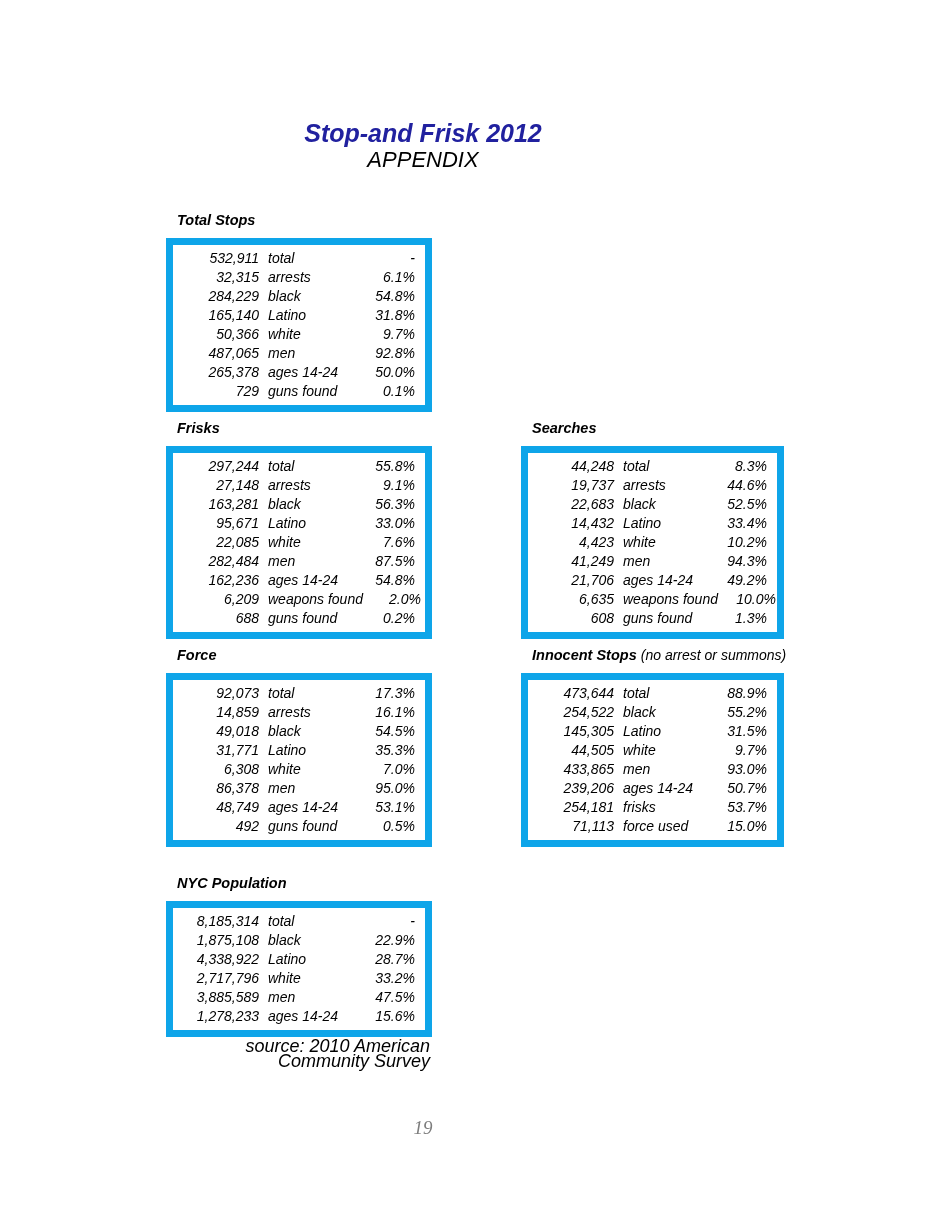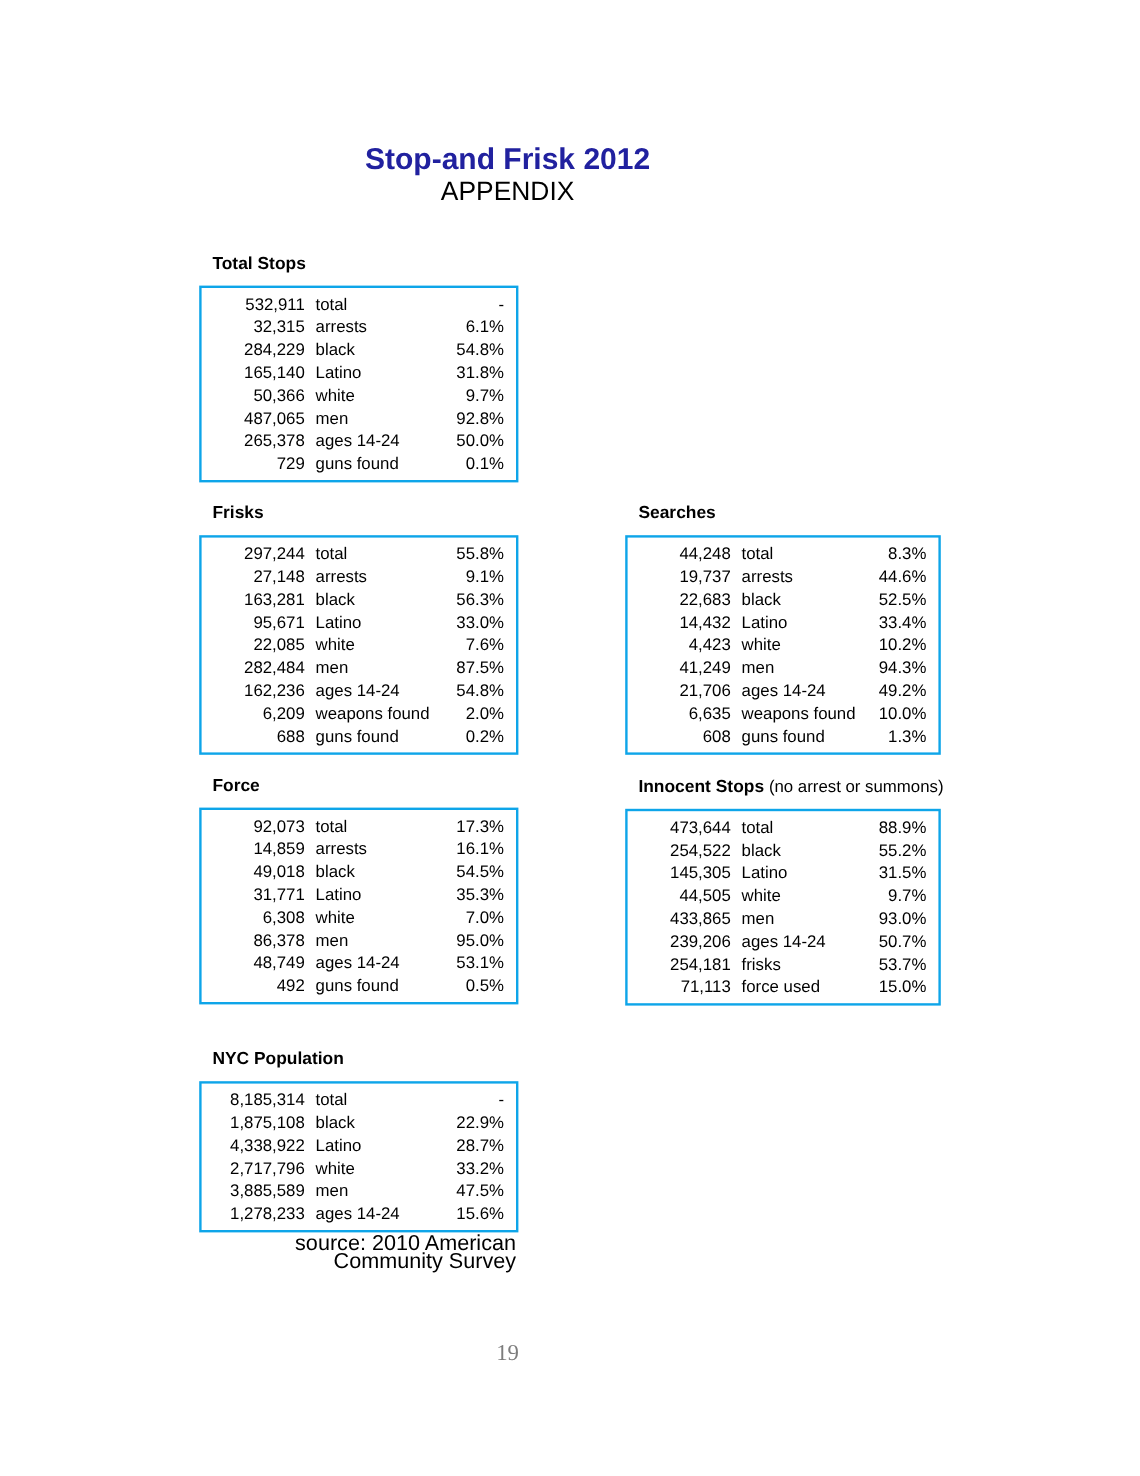--- a/index.html
+++ b/index.html
@@ -8,20 +8,21 @@
     background: #ffffff;
   }
   .page {
     position: relative;
     width: 846px;
     height: 1230px;
     background: #ffffff;
     font-family: "Liberation Sans", sans-serif;
     color: #000000;
     overflow: hidden;
+    font-style: italic;
   }
   .doc-title {
     position: absolute;
     top: 120px;
     left: 0;
     width: 100%;
     margin: 0;
     text-align: center;
     font-size: 25px;
     line-height: 27px;
@@ -52,21 +53,21 @@
     font-weight: bold;
     padding-left: 11px;
     margin-bottom: 10px;
     white-space: nowrap;
   }
   .sec-heading .heading-note {
     font-weight: normal;
     font-size: 14px;
   }
   .tbl-box {
-    border: 2px solid #0ea5e9;
+    border: 7px solid #0ea5e9;
     padding: 4px 10px 4px 0;
     background: #ffffff;
     box-sizing: border-box;
   }
   .row {
     display: flex;
     font-size: 14px;
     line-height: 19px;
     white-space: nowrap;
   }

